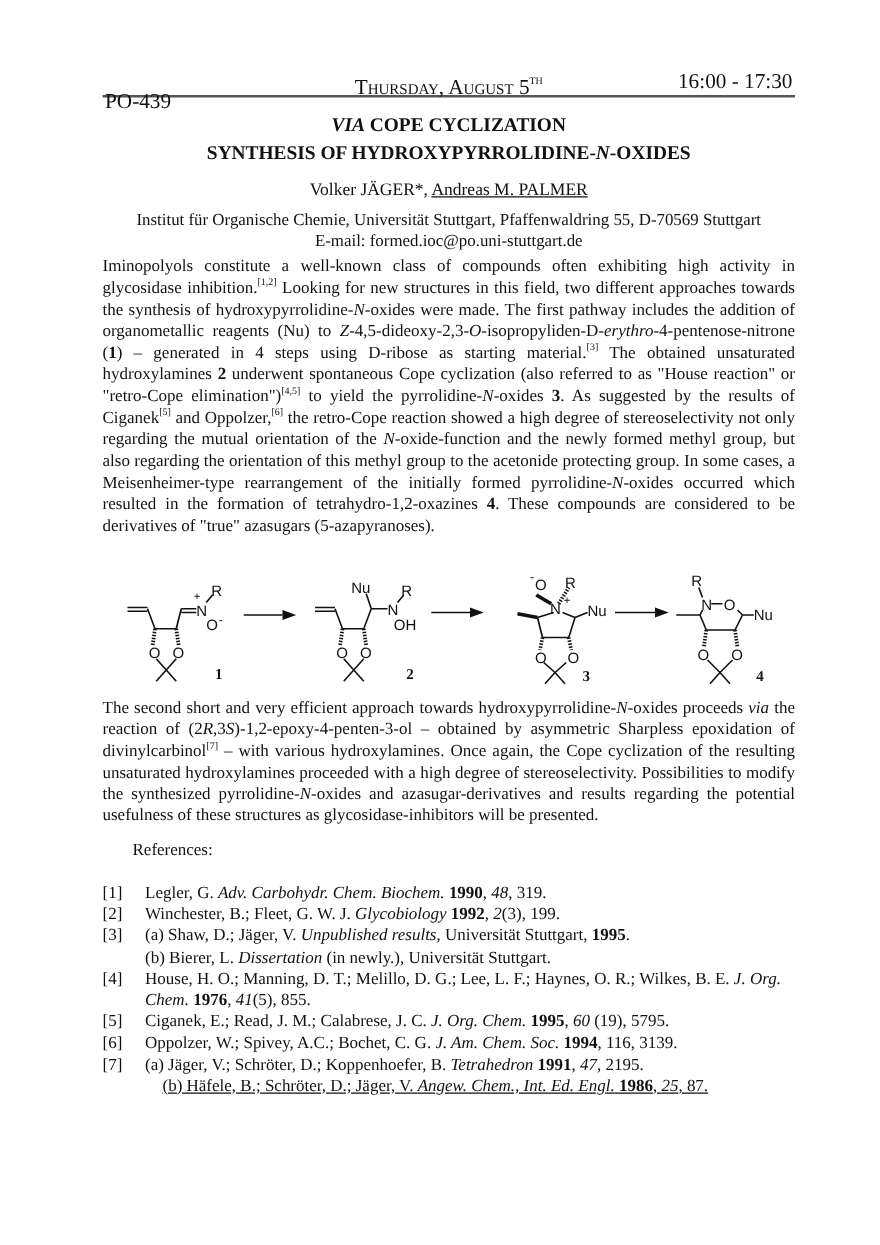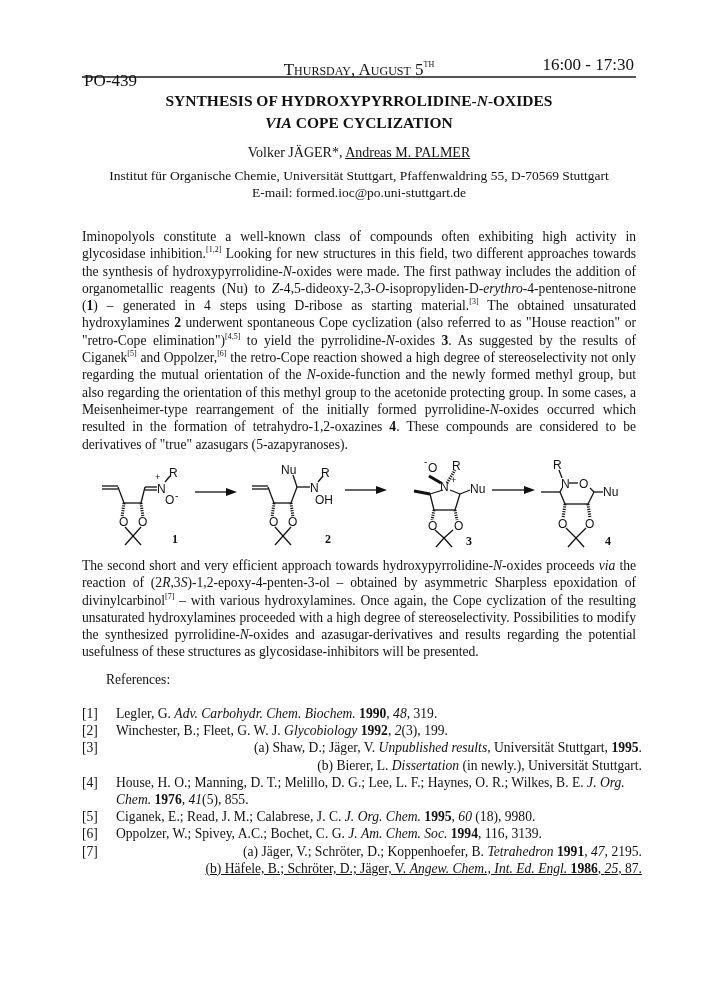--- a/index.html
+++ b/index.html
@@ -22,48 +22,48 @@
     font-weight: bold; font-size: 15.5px; line-height: 22px;
   }
   .authors { position: absolute; top: 145px; left: 0; width: 554px; text-align: center; font-size: 14px; }
   .authors u { text-decoration: underline; }
   .affil { position: absolute; top: 167px; left: 0; width: 554px; text-align: center; font-size: 13.5px; line-height: 17px; }
   .para {
     position: absolute; left: 0; width: 554px; font-size: 13.6px; line-height: 17.3px;
     text-align: justify;
   }
   .para sup { font-size: 8px; line-height: 0; vertical-align: 6px; }
-  #p1 { top: 228px; }
+  #p1 { top: 204px; }
   #p2 { top: 557px; }
   .scheme { position: absolute; top: 448px; left: 0; width: 600px; height: 105px; }
   .refs-title { position: absolute; top: 672px; left: 0; font-size: 13.6px; margin-left: 24px; }
   .refs { position: absolute; top: 705px; left: 0; width: 560px; font-size: 13.6px; line-height: 17.2px; }
   .ref { position: relative; padding-left: 34px; }
   .ref .num { position: absolute; left: 0; top: 0; }
-  .ref .sub { display: block; text-align: right; }
+  .ref .sub { display: block; }
   .ref .sub.indent { padding-left: 14px; text-decoration: underline; }
   i { font-style: italic; }
   b { font-weight: bold; }
   svg text { font-family: "Liberation Sans", sans-serif; }
   svg .lbl { font-family: "Liberation Serif", serif; font-weight: bold; }
 </style>
 </head>
 <body>
 
 <div class="page">
 
   <div class="header">
     <span class="left">PO-439</span>
     <span class="center"><span>Thursday, August 5</span><sup>TH</sup></span>
     <span class="right">16:00 - 17:30</span>
   </div>
 
   <div class="title">
+    <div><i>VIA</i><span> COPE CYCLIZATION</span></div>
     <div><span>SYNTHESIS OF HYDROXYPYRROLIDINE-</span><i>N</i><span>-OXIDES</span></div>
-    <div><i>VIA</i><span> COPE CYCLIZATION</span></div>
   </div>
 
   <div class="authors">
     <span>Volker JÄGER*, </span><u>Andreas M. PALMER</u>
   </div>
 
   <div class="affil">
     <div>Institut für Organische Chemie, Universität Stuttgart, Pfaffenwaldring 55, D-70569 Stuttgart</div>
     <div>E-mail: formed.ioc@po.uni-stuttgart.de</div>
   </div>
@@ -206,21 +206,21 @@
     </div>
     <div class="ref">
       <span class="num">[3]</span>
       <span class="sub"><span>(a) Shaw, D.; Jäger, V. </span><i>Unpublished results</i><span>, Universität Stuttgart, </span><b>1995</b><span>.</span></span>
       <span class="sub"><span>(b) Bierer, L. </span><i>Dissertation</i><span> (in newly.), Universität Stuttgart.</span></span>
     </div>
     <div class="ref">
       <span class="num">[4]</span><span>House, H. O.; Manning, D. T.; Melillo, D. G.; Lee, L. F.; Haynes, O. R.; Wilkes, B. E. </span><i>J. Org. Chem.</i><b> 1976</b><span>, </span><i>41</i><span>(5), 855.</span>
     </div>
     <div class="ref">
-      <span class="num">[5]</span><span>Ciganek, E.; Read, J. M.; Calabrese, J. C. </span><i>J. Org. Chem.</i><b> 1995</b><span>, </span><i>60</i><span> (18), 9980.</span>
+      <span class="num">[5]</span><span>Ciganek, E.; Read, J. M.; Calabrese, J. C. </span><i>J. Org. Chem.</i><b> 1995</b><span>, </span><i>60</i><span> (19), 5795.</span>
     </div>
     <div class="ref">
       <span class="num">[6]</span><span>Oppolzer, W.; Spivey, A.C.; Bochet, C. G. </span><i>J. Am. Chem. Soc.</i><b> 1994</b><span>, </span><span>116, 3139.</span>
     </div>
     <div class="ref">
       <span class="num">[7]</span>
       <span class="sub"><span>(a) Jäger, V.; Schröter, D.; Koppenhoefer, B. </span><i>Tetrahedron</i><b> 1991</b><span>, </span><i>47</i><span>, 2195.</span></span>
       <span class="sub indent"><span>(b) Häfele, B.; Schröter, D.; Jäger, V. </span><i>Angew. Chem., Int. Ed. Engl.</i><b> 1986</b><span>, </span><i>25</i><span>, 87.</span></span>
     </div>
   </div>

